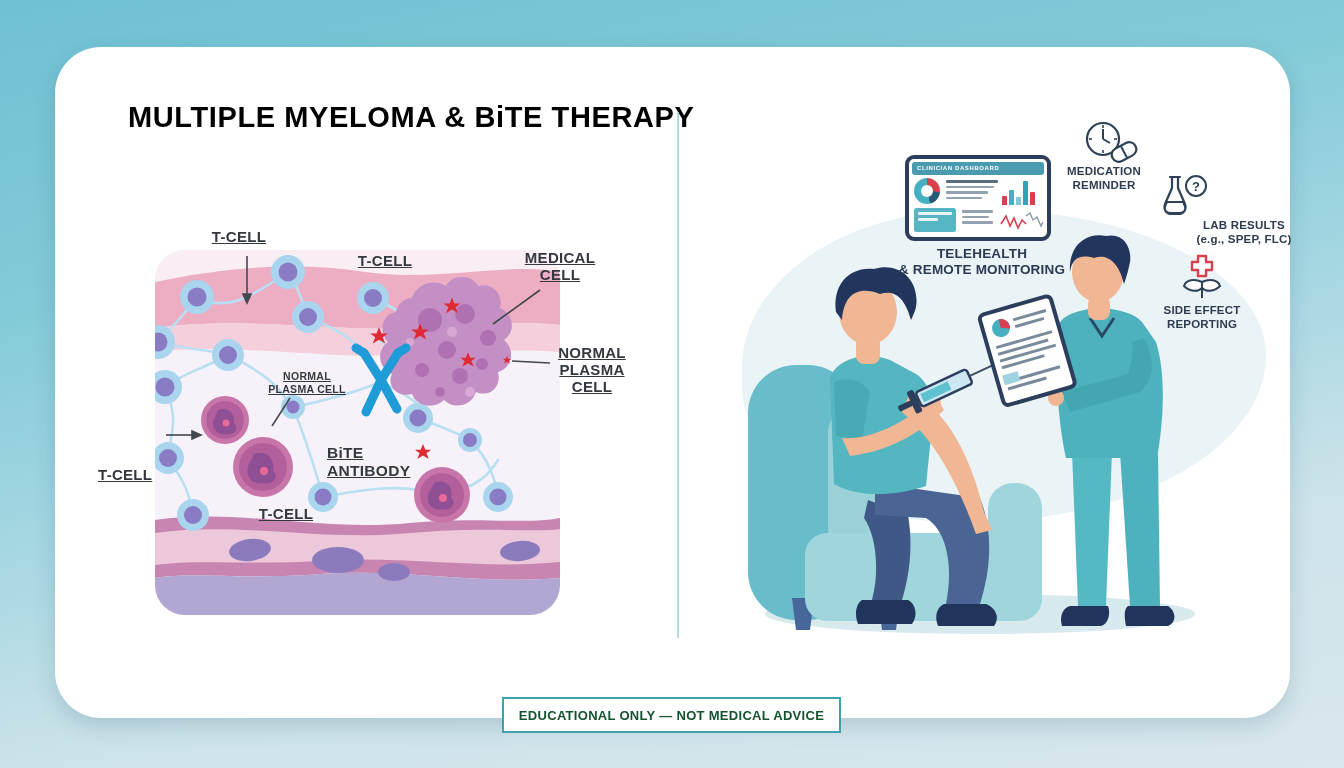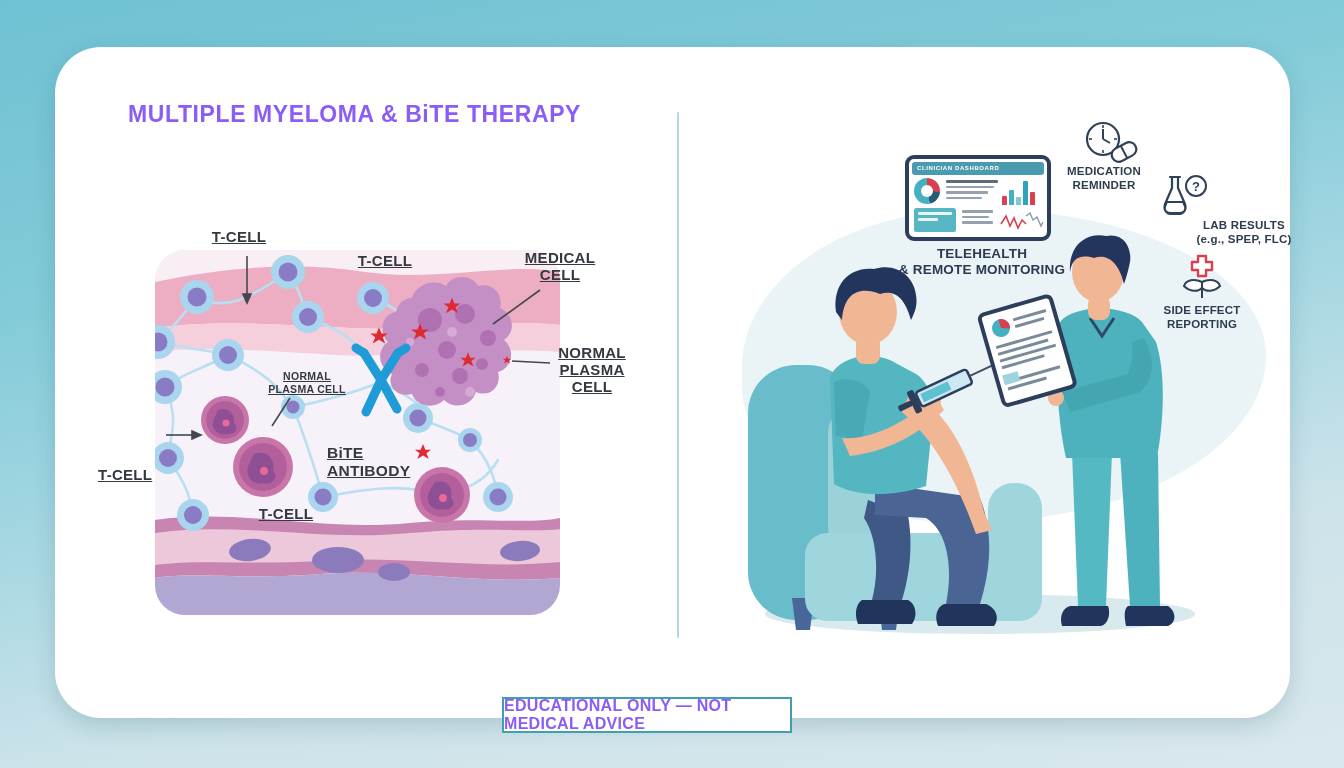--- a/index.html
+++ b/index.html
@@ -8,21 +8,21 @@
     font-family:"Liberation Sans",sans-serif;
     background:linear-gradient(168deg,#6fc1d3 0%,#83cbd8 30%,#a5d7e2 52%,#cde3ea 74%,#d9e8ec 100%);
   }
   .card{
     position:absolute;left:55px;top:47px;width:1235px;height:671px;
     background:#ffffff;border-radius:46px;
     box-shadow:0 8px 22px rgba(25,80,100,.18);
   }
   .title{
     position:absolute;left:128px;top:101px;
-    font-size:23px;font-weight:bold;color:#8b5cf6;letter-spacing:.6px;
+    font-size:29px;font-weight:bold;color:#000000;letter-spacing:.6px;
   }
   .divider{
     position:absolute;left:677px;top:112px;width:2px;height:526px;
     background:#b2d8e2;border-radius:1px;
   }
   svg{position:absolute;overflow:visible;}
   .dlabel{
     position:absolute;color:#34383f;font-weight:bold;line-height:1.13;
     letter-spacing:.3px;text-align:center;font-size:15px;
   }
@@ -75,24 +75,24 @@
   }
   .feature-label span{display:block;}
   .blob{
     position:absolute;left:742px;top:210px;width:524px;height:312px;
     background:#eaf3f6;border-radius:45% 55% 58% 42% / 52% 48% 55% 45%;
     z-index:1;
   }
   .people{z-index:3;}
   .ticon{z-index:6;}
   .footer{
-    position:absolute;left:502px;top:697px;width:290px;height:36px;
+    position:absolute;left:502px;top:697px;width:339px;height:36px;
     background:#ffffff;border:2px solid #41a0ad;box-sizing:border-box;
     display:flex;align-items:center;justify-content:center;
-    font-size:16px;font-weight:bold;color:#8b5cf6;letter-spacing:.3px;z-index:8;
+    font-size:13px;font-weight:bold;color:#14532d;letter-spacing:.3px;z-index:8;
   }
 </style>
 </head>
 <body>
 
 <div class="card"></div>
 
 <div class="title">MULTIPLE MYELOMA &amp; BiTE THERAPY</div>
 
 <div class="divider"></div>

